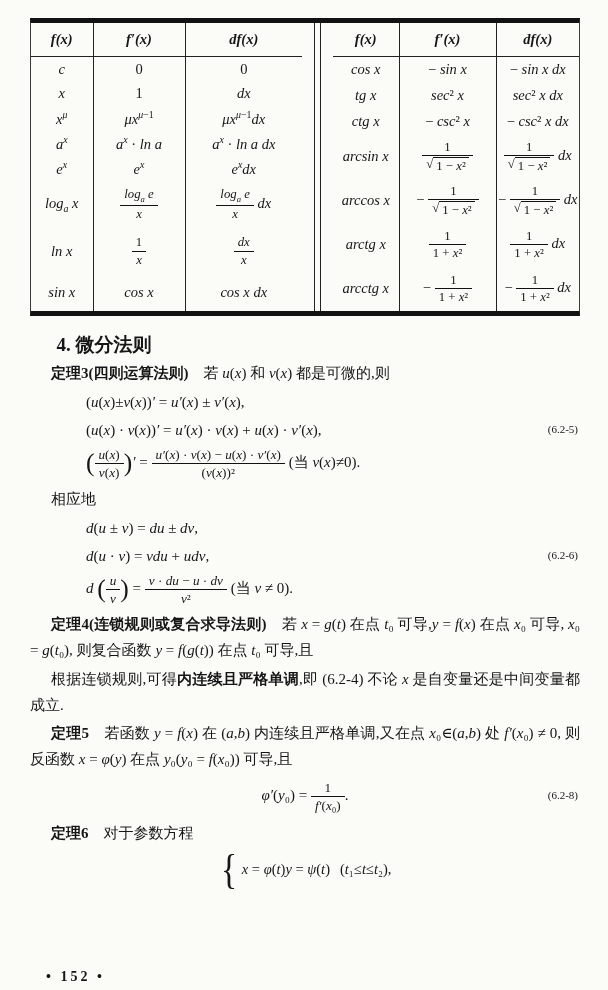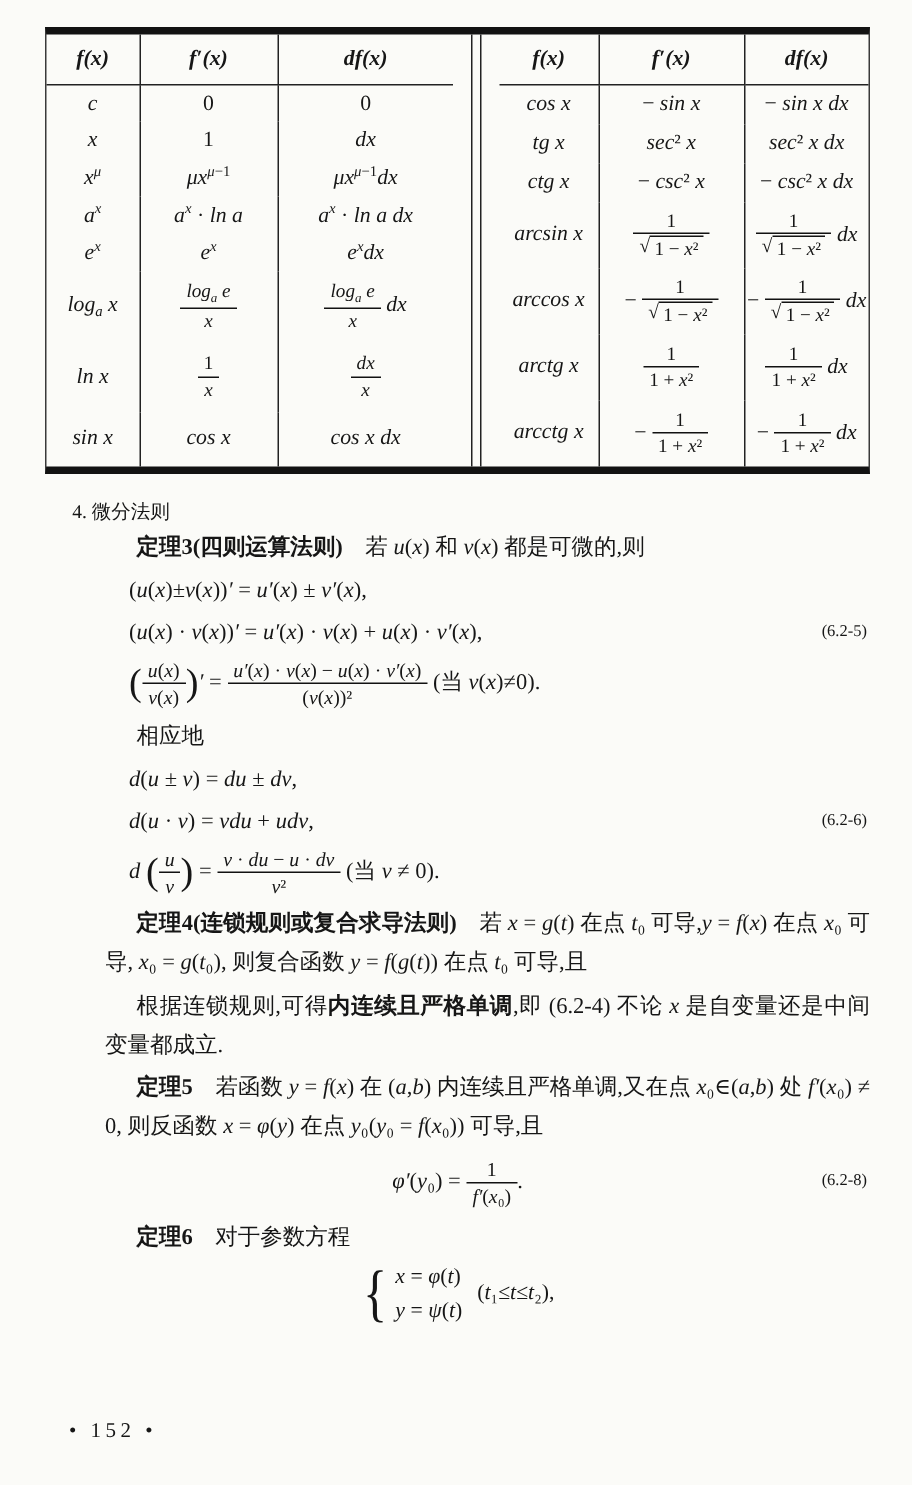--- a/index.html
+++ b/index.html
@@ -47,32 +47,32 @@
   .fden{display:block;padding:0 4px;}
   .sqrt{display:inline-flex;align-items:flex-start;}
   .radical{line-height:1.2;}
   .radicand{border-top:1px solid #111;padding:0 3px;font-family:Liberation Serif, serif;}
   sup,sub{font-size:0.68em;}
   .bigp{font-size:1.7em;vertical-align:middle;line-height:0.8;}
   .evalat{display:inline-flex;align-items:flex-end;vertical-align:middle;margin-left:4px;}
   .ebar{display:inline-block;width:1.3px;background:#111;height:2.5em;}
   .evalat sub{transform:translateY(0.45em);}
   
-  .heading{margin:16px 0 1px;font-size:13px;font-weight:normal;text-indent:1.4em;}
+  .heading{margin:16px 0 1px;font-size:19px;font-weight:bold;text-indent:1.4em;}
   .para{margin:2px 0;font-size:15px;line-height:1.75;text-align:justify;}
-  .indent{text-indent:1.4em;margin-left:40px;}
+  .indent{text-indent:1.4em;}
   .bold{font-weight:bold;}
   .eqrow{position:relative;padding-left:56px;font-size:15px;margin:4px 0;line-height:1.6;}
   .eqrow-center{position:relative;text-align:center;font-size:15px;margin:6px 0;line-height:1.6;}
   .eqnum{position:absolute;right:2px;top:50%;transform:translateY(-50%);font-size:11px;}
   .sys-row{display:flex;align-items:center;justify-content:center;margin:2px 0;font-size:14.5px;}
   .bigbrace{font-size:42px;font-weight:300;margin-right:3px;line-height:1;transform:scaleX(0.8);}
-  .sys-lines{display:flex;flex-direction:column;line-height:1.55;align-items:flex-start;font-family:Liberation Serif, serif;}
+  .sys-lines{display:flex;flex-direction:row;line-height:1.55;align-items:flex-start;font-family:Liberation Serif, serif;}
   .sys-cond{margin-left:10px;}
-  .footer{position:absolute;left:46px;bottom:27px;font-size:14px;font-weight:normal;letter-spacing:3px;}
+  .footer{position:absolute;left:46px;bottom:5px;font-size:14px;font-weight:bold;letter-spacing:3px;}
 </style>
 </head>
 <body>
 
 <div class="page">
 
   <div class="tbl-wrap">
     <table class="tbl tbl-left">
       <colgroup>
           <col>

